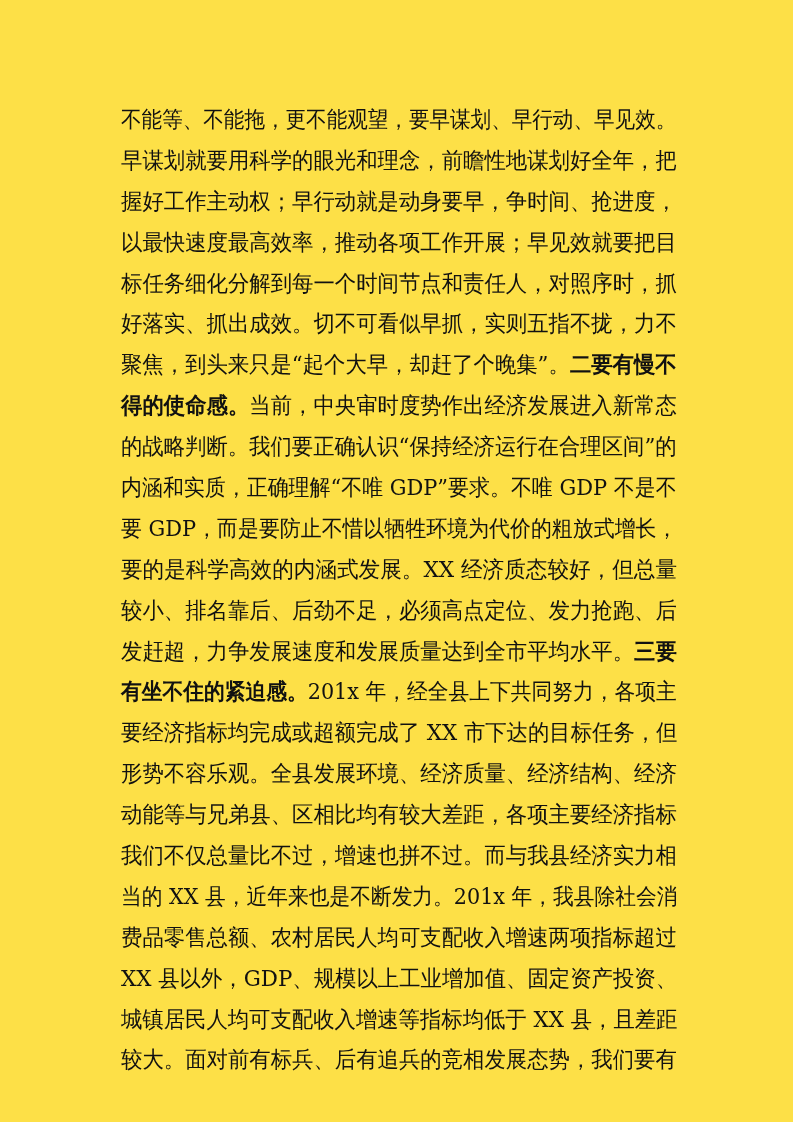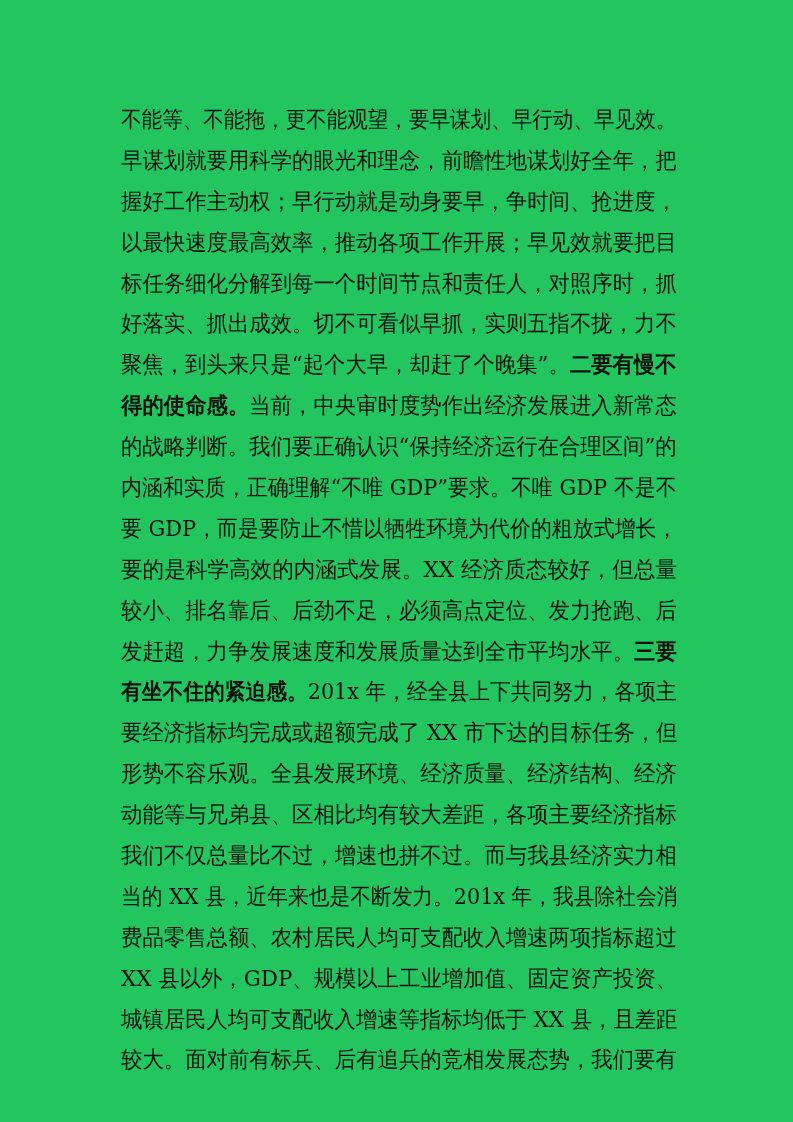--- a/index.html
+++ b/index.html
@@ -13,21 +13,21 @@
       position: relative;
       overflow: hidden;
       font-family: "DejaVu Serif", "Liberation Serif", serif;
       color: #111111;
     }
     .page {
       position: absolute;
       left: 0; top: 0;
       width: 793px;
       height: 1122px;
-      background: #22c55e;
+      background: #fde047;
     }
     .body-text {
       position: absolute;
       left: 121px;
       top: 104px;
       width: 556px;
     }
     .line {
       height: 40.9px;
       line-height: 30px;

